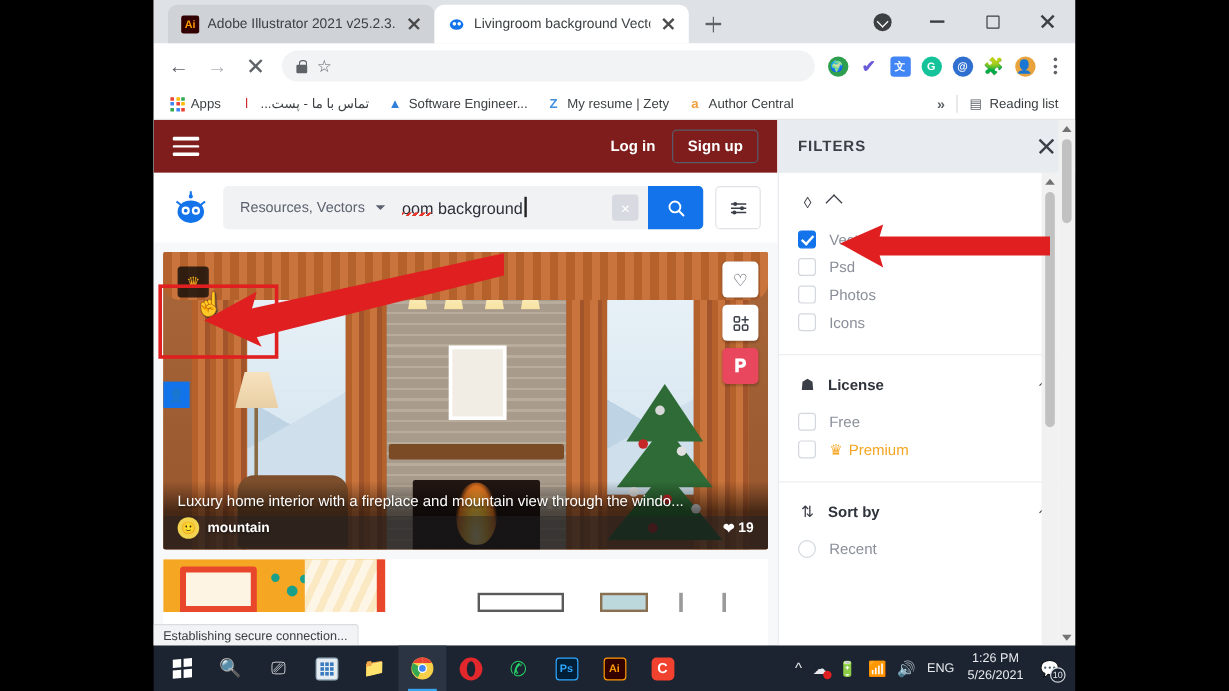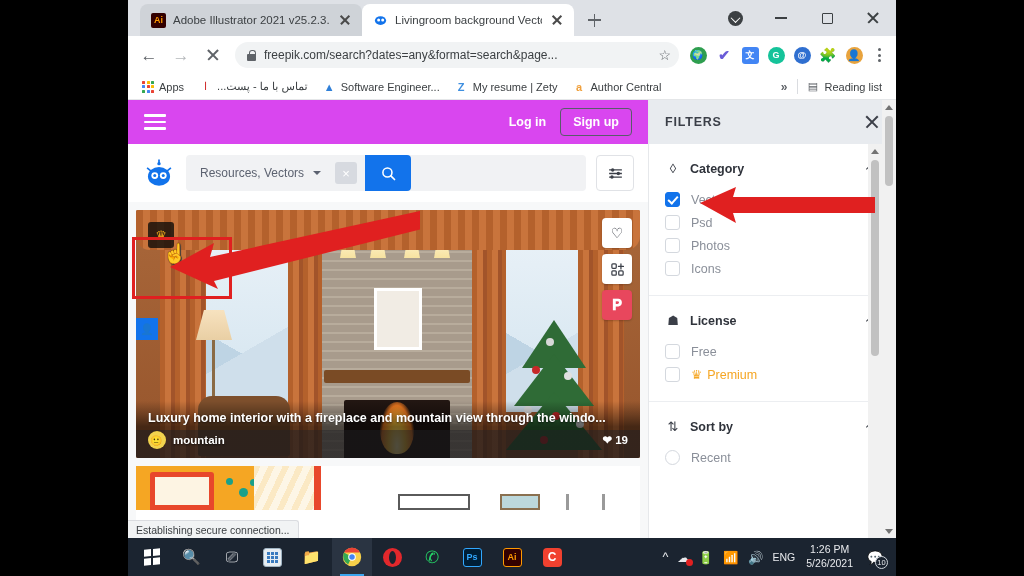--- a/index.html
+++ b/index.html
@@ -116,21 +116,21 @@
   .bm-grid i { width: 3px; height: 3px; border-radius: 0.5px; display: block; }
   .bm-ic { width: 13px; height: 13px; display: flex; align-items: center; justify-content: center; font-size: 11px; flex: 0 0 13px; }
   .bm-chev { margin-left: auto; font-size: 12px; color: #5f6368; padding: 0 6px; font-weight: bold; }
   .bm-sep { width: 1px; height: 15px; background: #dadce0; }
 
   
   .viewport { position: relative; height: 100%; background: #fff; display: flex; }
   .content { flex: 1; position: relative; overflow: hidden; }
 
   
-  .fp-top { height: 44px; background: #d946ef; display: flex; align-items: center; padding: 0 16px; }
+  .fp-top { height: 44px; background: #7f1d1d; display: flex; align-items: center; padding: 0 16px; }
   .hamburger { width: 22px; display: flex; flex-direction: column; gap: 4px; }
   .hamburger i { height: 2.6px; background: #fff; border-radius: 1px; display: block; }
   .fp-top-right { margin-left: auto; display: flex; align-items: center; gap: 14px; }
   .login { color: #fff; font-size: 12.5px; font-weight: bold; }
   .signup { color: #fff; font-size: 12.5px; font-weight: bold; border: 1px solid #585c6a; border-radius: 4px; padding: 6px 12px; }
 
   
   .fp-search { height: 58px; background: #fff; display: flex; align-items: center; padding: 0 14px; gap: 10px; }
   .fp-logo { width: 34px; height: 34px; position: relative; flex: 0 0 34px; }
   .searchbar { flex: 1; height: 36px; background: #f1f2f4; border-radius: 4px; display: flex; align-items: center; min-width: 0; }
@@ -157,21 +157,21 @@
     border-radius: 3px; display: flex; align-items: center; justify-content: center; font-size: 13px; color: #f5ab1a; }
   .hand-cursor { position: absolute; left: 27px; top: 32px; font-size: 19px; color: #fff; text-shadow: 0 0 1px #000, 1px 1px 1px #444; }
   .author-tag { position: absolute; left: 0; top: 108px; width: 22px; height: 22px; background: #1273eb;
     display: flex; align-items: center; justify-content: center; color: #fff; font-size: 11px; }
   .side-actions { position: absolute; right: 8px; top: 8px; display: flex; flex-direction: column; gap: 6px; }
   .sq { width: 30px; height: 30px; background: #fff; border-radius: 4px; display: flex; align-items: center; justify-content: center;
     color: #3b3f48; font-size: 14px; box-shadow: 0 1px 2px rgba(0,0,0,.2); }
   .sq.pin { background: #e8475d; color: #fff; font-size: 15px; font-weight: bold; }
   .card-overlay { position: absolute; left: 0; right: 0; bottom: 0; padding: 10px 12px 9px;
     background: linear-gradient(transparent, rgba(0,0,0,.55) 45%); }
-  .card-title { color: #fff; font-size: 12.5px; font-weight: bold; white-space: nowrap; overflow: hidden; text-shadow: 0 1px 2px rgba(0,0,0,.6); }
+  .card-title { color: #fff; font-size: 12.5px; font-weight: normal; white-space: nowrap; overflow: hidden; text-shadow: 0 1px 2px rgba(0,0,0,.6); }
   .card-meta { display: flex; align-items: center; margin-top: 6px; }
   .avatar { width: 18px; height: 18px; border-radius: 50%; background: #f2d34e; display: flex; align-items: center; justify-content: center; font-size: 10px; }
   .author { color: #fff; font-size: 11.5px; font-weight: bold; margin-left: 7px; text-shadow: 0 1px 2px rgba(0,0,0,.6); }
   .likes { margin-left: auto; color: #fff; font-size: 11.5px; font-weight: bold; display: flex; align-items: center; gap: 3px; }
 
   
   .scene { position: absolute; inset: 0; }
   .wall { position: absolute; inset: 0; background: linear-gradient(#a9673a, #96552c); }
   .win { position: absolute; top: 14px; bottom: 46px; background: linear-gradient(#eaf2f8,#d3e4ef); }
   .win::after { content:""; position:absolute; left:0; right:0; bottom:0; height:46%;
@@ -313,21 +313,20 @@
           <span class="arrow-ic">←</span>
         </div>
       <div class="navbtn">
           <span class="arrow-ic dim">→</span>
         </div>
       <div class="navbtn">
           <span class="xbtn"></span>
         </div>
       <div class="omnibox">
         <span class="lock"></span>
-        <span class="url">freepik.com/search?dates=any&amp;format=search&amp;page...</span>
         <span class="star">☆</span>
       </div>
       <div class="ext">
         <span class="ext-circle" style="background:#2e9e4f">🌍</span>
       </div>
       <div class="ext">
           <span style="color:#6a5cd8;font-size:14px;font-weight:bold">✔</span>
         </div>
       <div class="ext">
           <span class="ext-circle" style="background:#4285f4;border-radius:3px">文</span>
@@ -416,20 +415,24 @@
                 <circle cx="25" cy="23" r="4" fill="#fff"></circle>
               <circle cx="15" cy="23" r="1.8" fill="#1273eb"></circle>
                 <circle cx="25" cy="23" r="1.8" fill="#1273eb"></circle>
             </svg>
           </span>
           <div class="searchbar">
             <div class="res-sel">
               <span>Resources, Vectors</span>
               <span class="caret"></span>
             </div>
+            <div class="q-wrap">
+              <span class="q-text">oom background</span>
+              <span class="q-underline"></span>
+            </div>
             <span class="q-clear">×</span>
             <div class="go">
               <svg width="17" height="17" viewBox="0 0 24 24">
                   <circle cx="10.5" cy="10.5" r="6.4" stroke="#fff" stroke-width="2.2" fill="none"></circle>
                   <path d="M15.3 15.3 L20.5 20.5" stroke="#fff" stroke-width="2.4" stroke-linecap="round"></path>
                 </svg>
             </div>
           </div>
           <div class="filters-toggle">
             <svg width="17" height="17" viewBox="0 0 24 24">
@@ -544,21 +547,20 @@
 
       <div class="sidebar">
         <div class="sb-head">
           <span class="sb-title">FILTERS</span>
           <span class="sb-close"></span>
         </div>
 
         <div class="fgroup">
           <div class="fg-head">
             <span class="fg-ic">◊</span>
-            <span class="fg-label">Category</span>
             <span class="chev-up"></span>
           </div>
           <div class="opt">
             <span class="cb on"></span>
             <span class="opt-label">Vectors</span>
           </div>
           <div class="opt">
             <span class="cb"></span>
             <span class="opt-label">Psd</span>
           </div>

